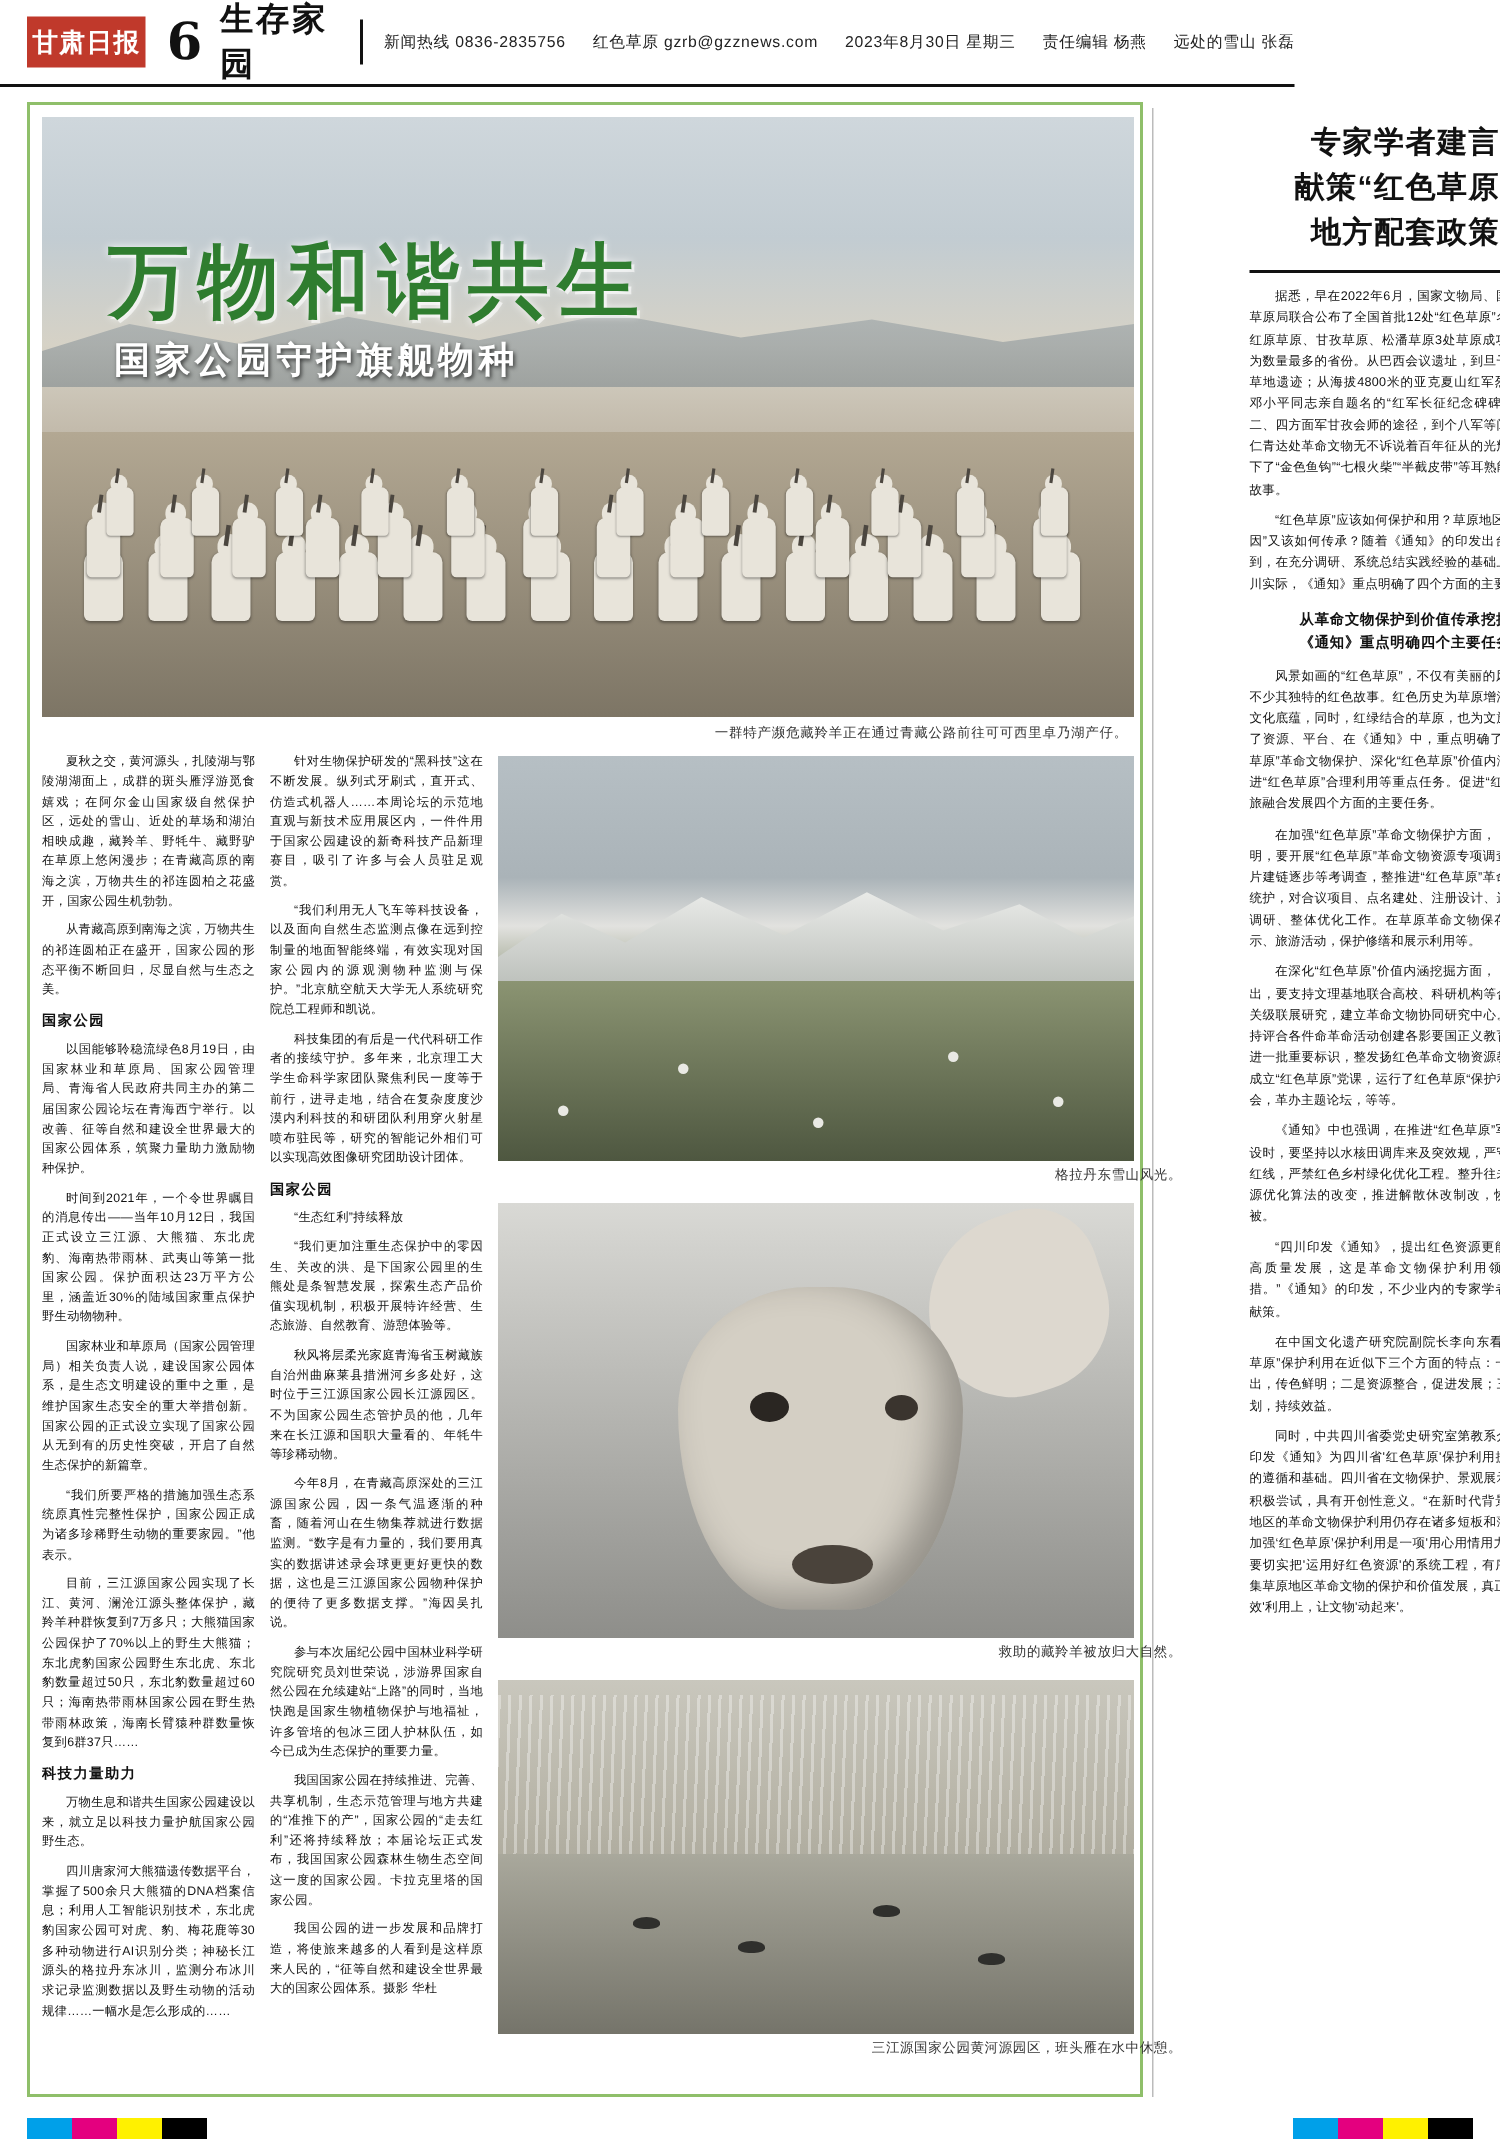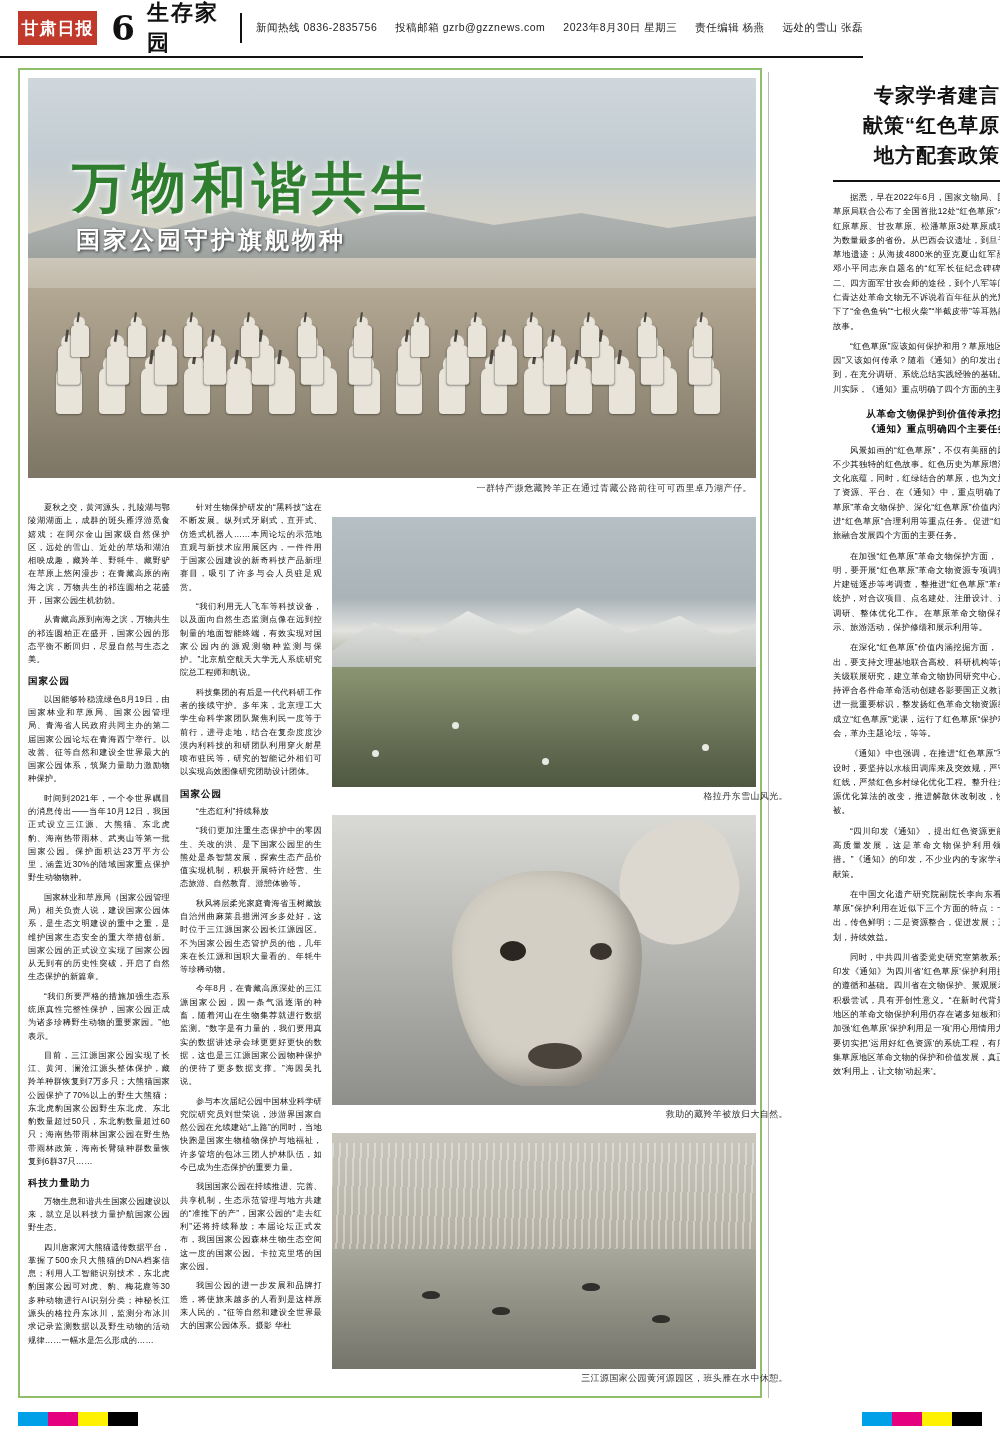--- a/index.html
+++ b/index.html
@@ -105,21 +105,21 @@
     font-size:8.2px;line-height:1.62;color:#111;text-align:justify;
     letter-spacing:.2px;overflow:hidden;
   }
   .tcol.c1{left:0;}
   .tcol.c2{left:152px;}
   .tcol p{margin:0 0 6px 0;text-indent:16px;}
   .tcol h4{
     margin:7px 0 4px 0;font-size:9.5px;font-weight:bold;text-indent:0;letter-spacing:1px;
   }
 
-  .photo-col{position:absolute;left:304px;top:16px;width:456px;}
+  .photo-col{position:absolute;left:304px;top:3px;width:456px;}
   .ph{position:relative;width:424px;overflow:hidden;background:#999;}
   .ph.p1{height:270px;background:linear-gradient(#b6bfc4 0%,#aab3b8 30%,#e2e2df 42%,#9ea58f 55%,#6f7a5c 100%);}
   .ph.p1 .mtn{position:absolute;left:0;top:78px;width:100%;height:80px;
     background:linear-gradient(#f2f3f1,#b9bdb8);
     clip-path:polygon(0 70%,10% 34%,20% 58%,32% 20%,45% 52%,58% 16%,70% 48%,82% 26%,92% 54%,100% 36%,100% 100%,0 100%);}
   .ph.p1 .fg{position:absolute;left:0;bottom:0;width:100%;height:120px;
     background:linear-gradient(#8b9472,#4e5740);}
   .ph.p1 .fl{position:absolute;width:7px;height:7px;background:#e9e9e4;border-radius:50%;}
   .ph.p2{height:290px;margin-top:12px;background:linear-gradient(#d9d9d5,#8e8e8a);}
   .ph.p2 .head{position:absolute;left:120px;top:56px;width:190px;height:215px;
@@ -161,21 +161,21 @@
 <body>
 
 <div class="page">
 
   <div class="masthead">
     <div class="logo-box">甘肃日报</div>
     <div class="pagenum">6</div>
     <div class="section-name">生存家园</div>
     <div class="mast-meta">
       <span>新闻热线 0836-2835756</span>
-      <span>投稿邮箱 gzrb@gzznews.com</span>
+      <span>红色草原 gzrb@gzznews.com</span>
       <span>2023年8月30日 星期三</span>
       <span>责任编辑 杨燕</span>
       <span>远处的雪山 张磊</span>
     </div>
   </div>
 
   <div class="vrule"></div>
 
   <div class="left-col">
 

